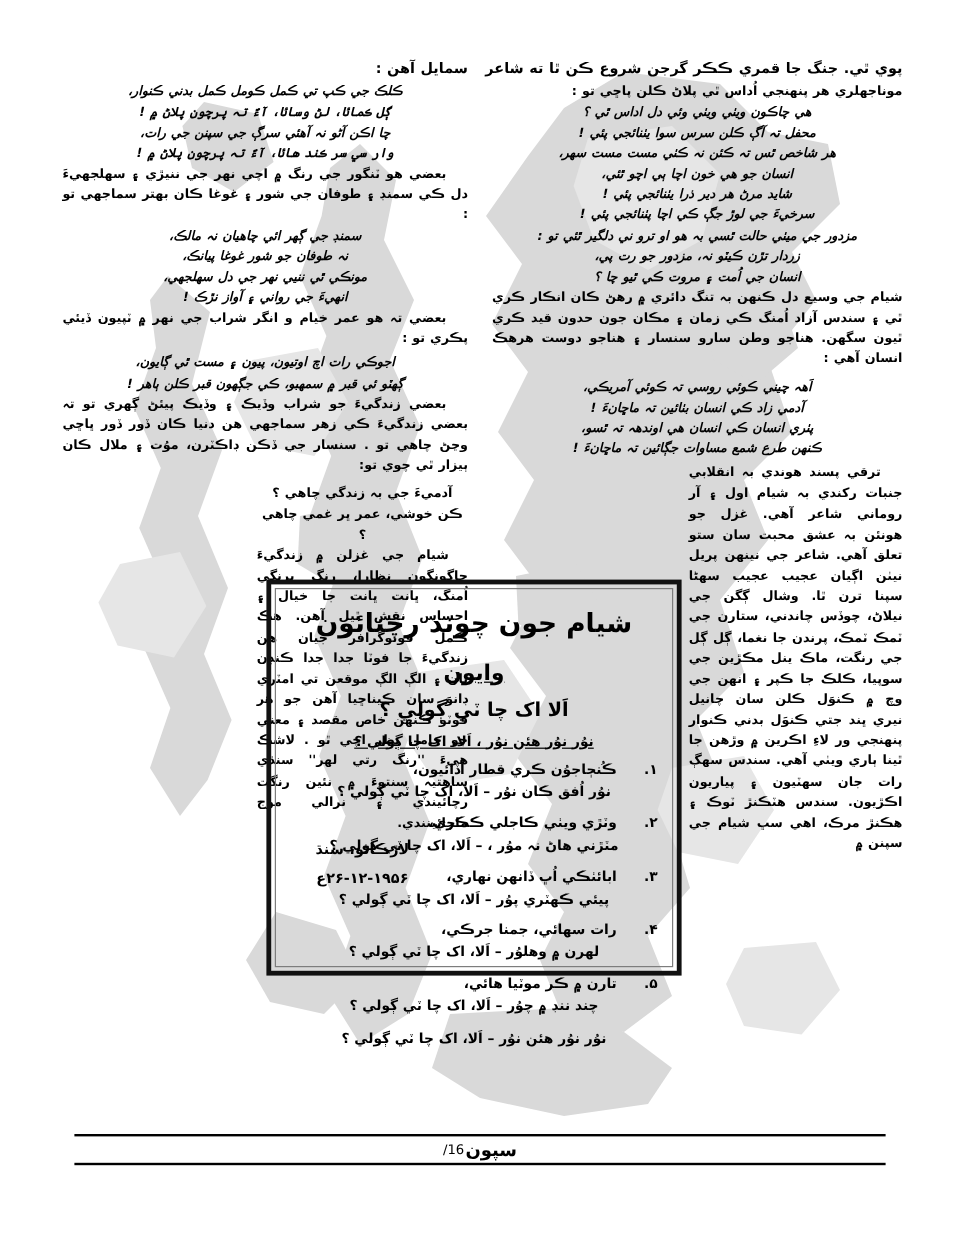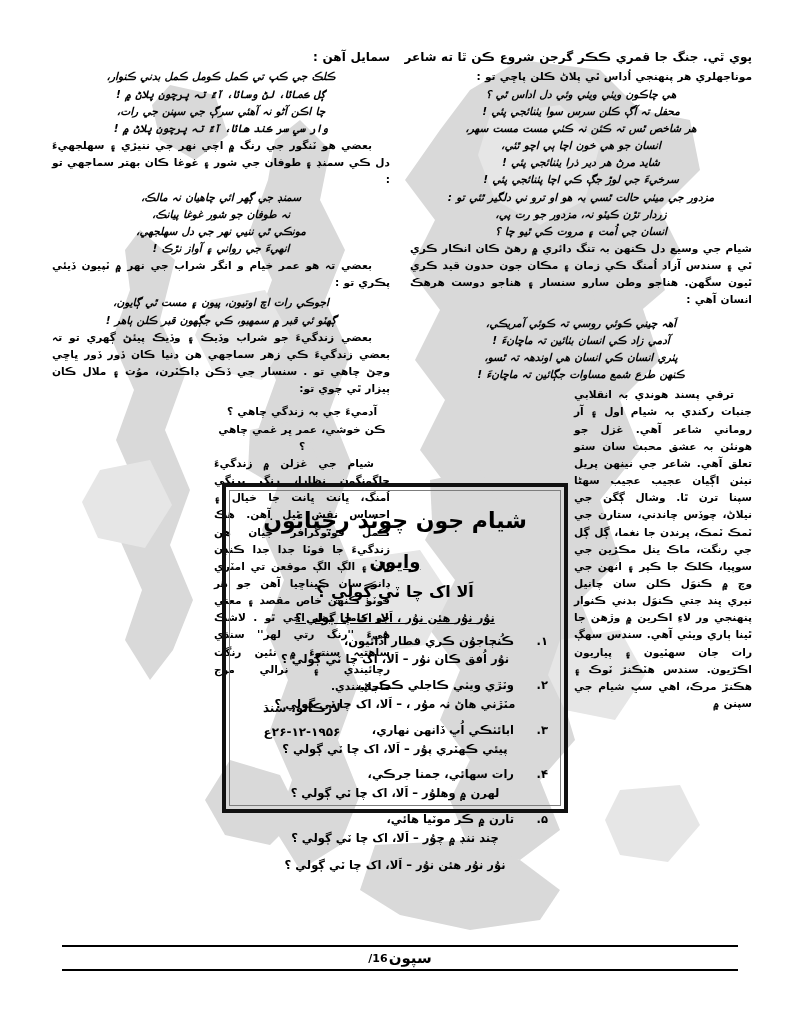--- a/index.html
+++ b/index.html
@@ -207,21 +207,21 @@
     justify-content: center;
     height: 22px;
     direction: rtl;
   }
   #footer .band .fname {
     font-size: 15px;
     font-weight: 700;
   }
   #footer .band .fnum {
     font-size: 11px;
-    font-weight: 700;
+    font-weight: 400;
     margin-right: 1px;
     direction: ltr;
   }
 </style>
 </head>
 <body>
 
 <div id="page">
 
   <svg id="watermark" viewBox="0 0 800 1035" preserveAspectRatio="none" aria-hidden="true">

